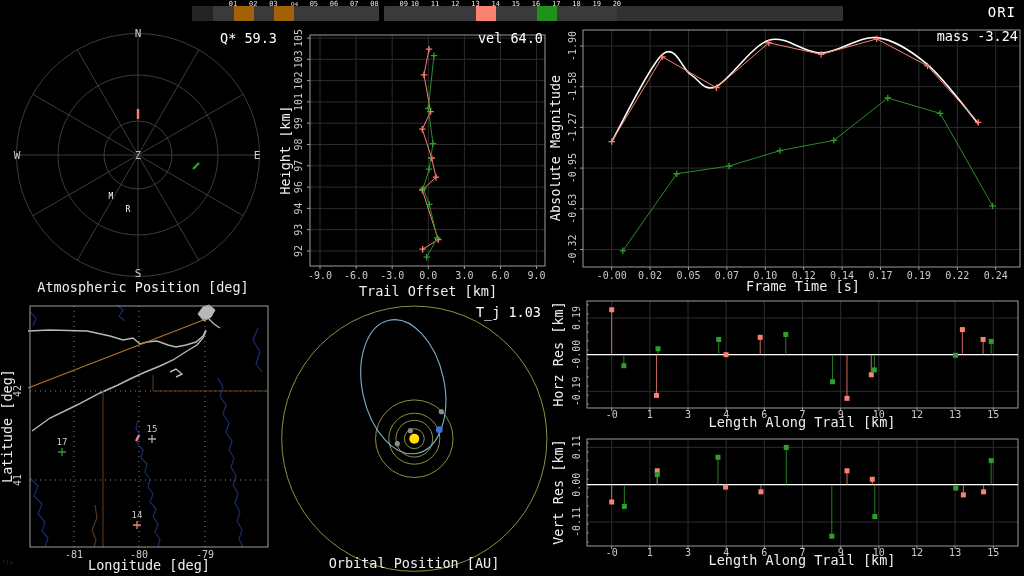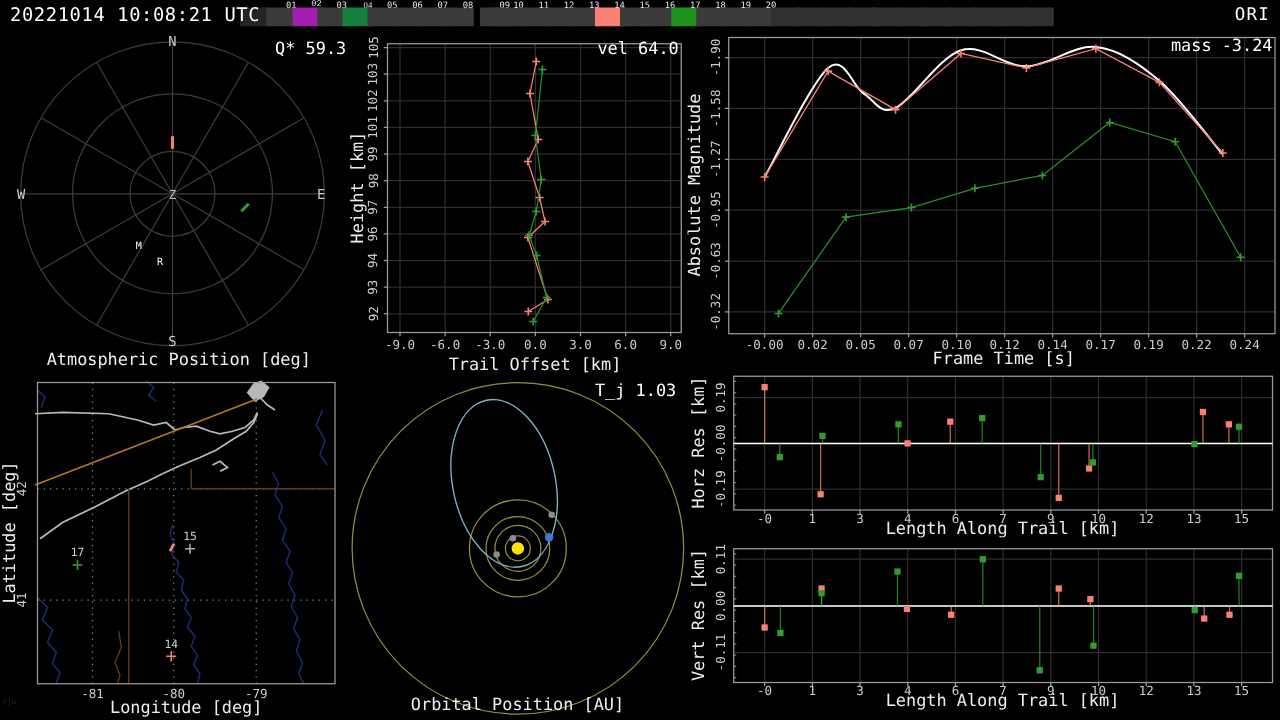--- a/index.html
+++ b/index.html
@@ -19,27 +19,27 @@
 </head>
 <body>
 
 <div id="app">
   <header>
     <div id="frame-strip">
         <div class="fbox" style="left: 192px; background: rgb(36, 36, 36);"></div>
         <div class="fbox" style="left: 213.3px; background: rgb(58, 58, 58);">
           <span class="lbl">01</span>
         </div>
-        <div class="fbox" style="left: 233.5px; background: #a21caf; font-family: Liberation Mono, monospace;">
+        <div class="fbox" style="left: 233.5px; background: #a16207; font-family: Liberation Mono, monospace;">
           <span class="lbl">02</span>
         </div>
         <div class="fbox" style="left: 253.7px; background: rgb(58, 58, 58);">
           <span class="lbl">03</span>
         </div>
-        <div class="fbox" style="left: 273.9px; background: #15803d; font-family: Liberation Serif, serif;">
+        <div class="fbox" style="left: 273.9px; background: #a16207; font-family: Liberation Serif, serif;">
           <span class="lbl">04</span>
         </div>
         <div class="fbox" style="left: 294.1px; background: rgb(58, 58, 58);">
           <span class="lbl">05</span>
         </div>
         <div class="fbox" style="left: 314.3px; background: rgb(58, 58, 58);">
           <span class="lbl">06</span>
         </div>
         <div class="fbox" style="left: 334.5px; background: rgb(58, 58, 58);">
           <span class="lbl">07</span>
@@ -88,21 +88,20 @@
         <div class="fbox" style="left: 656.9px; background: rgb(49, 49, 49);"></div>
         <div class="fbox" style="left: 677.1px; background: rgb(49, 49, 49);"></div>
         <div class="fbox" style="left: 697.3px; background: rgb(49, 49, 49);"></div>
         <div class="fbox" style="left: 717.5px; background: rgb(49, 49, 49);"></div>
         <div class="fbox" style="left: 737.7px; background: rgb(49, 49, 49);"></div>
         <div class="fbox" style="left: 757.9px; background: rgb(49, 49, 49);"></div>
         <div class="fbox" style="left: 778.1px; background: rgb(49, 49, 49);"></div>
         <div class="fbox" style="left: 798.3px; background: rgb(49, 49, 49);"></div>
         <div class="fbox" style="left: 818.5px; background: rgb(49, 49, 49);"></div>
       </div>
-    <span class="ts">20221014 10:08:21 UTC</span>
     <span class="shower">ORI</span>
   </header>
 
   <div class="panel" id="p-atmos" style="left:0;top:24px">
       <svg width="280" height="276" viewBox="0 0 280 276">
         <g>
           <circle cx="138" cy="131" r="34" fill="none" stroke="#3c3c3c" stroke-width="1"></circle>
           <circle cx="138" cy="131" r="80" fill="none" stroke="#3c3c3c" stroke-width="1"></circle>
           <circle cx="138" cy="131" r="121.5" fill="none" stroke="#3c3c3c" stroke-width="1"></circle>
           <line x1="138" y1="131" x2="138" y2="9.5" stroke="#3c3c3c" stroke-width="1"></line>

